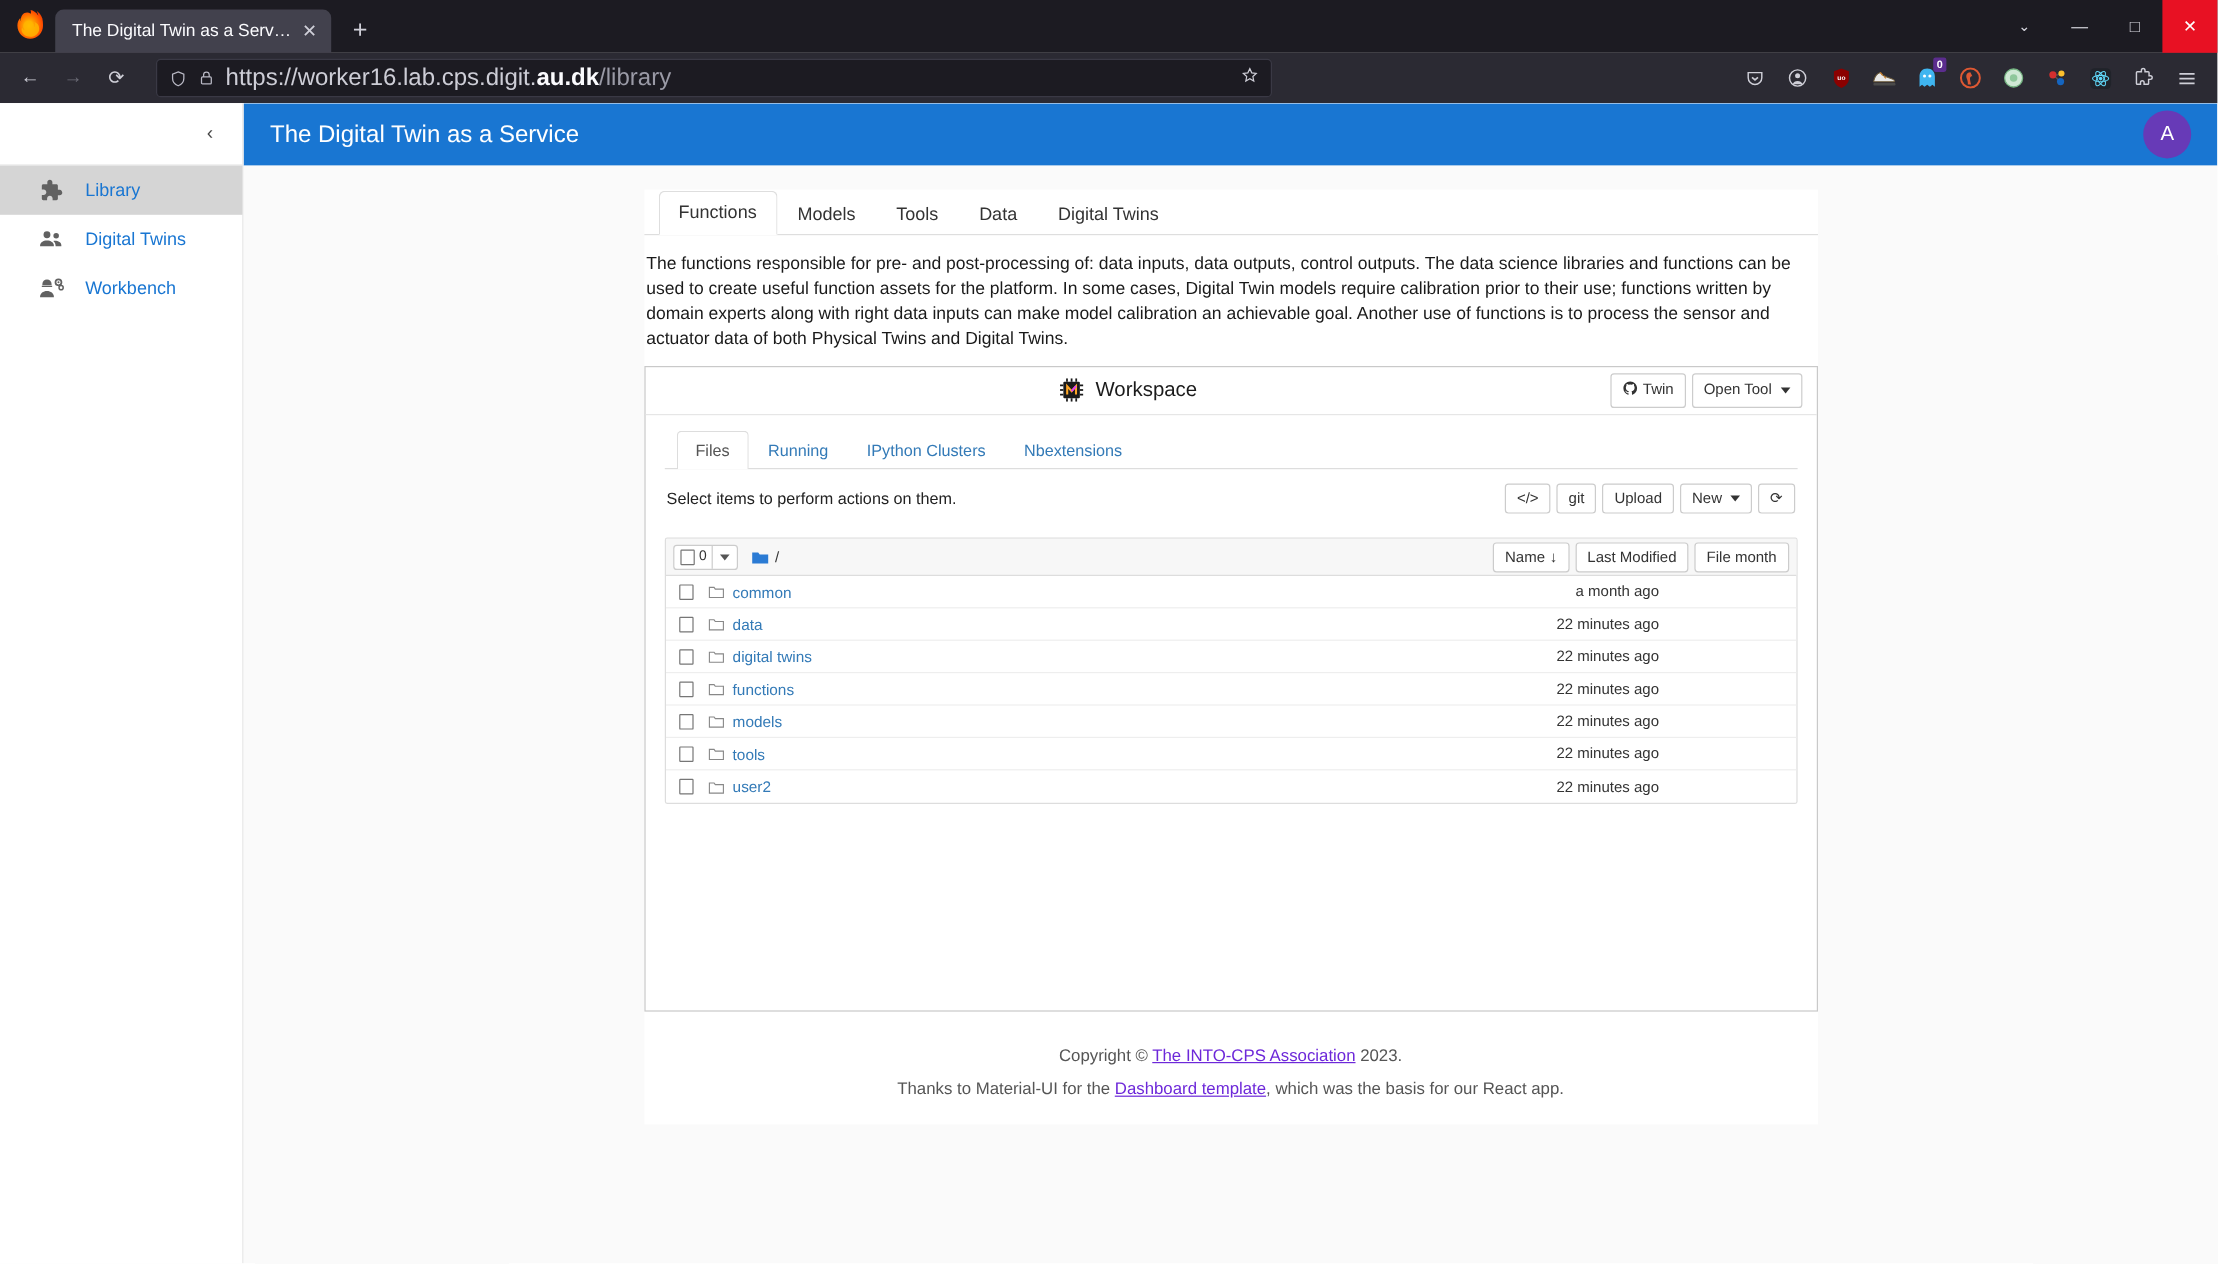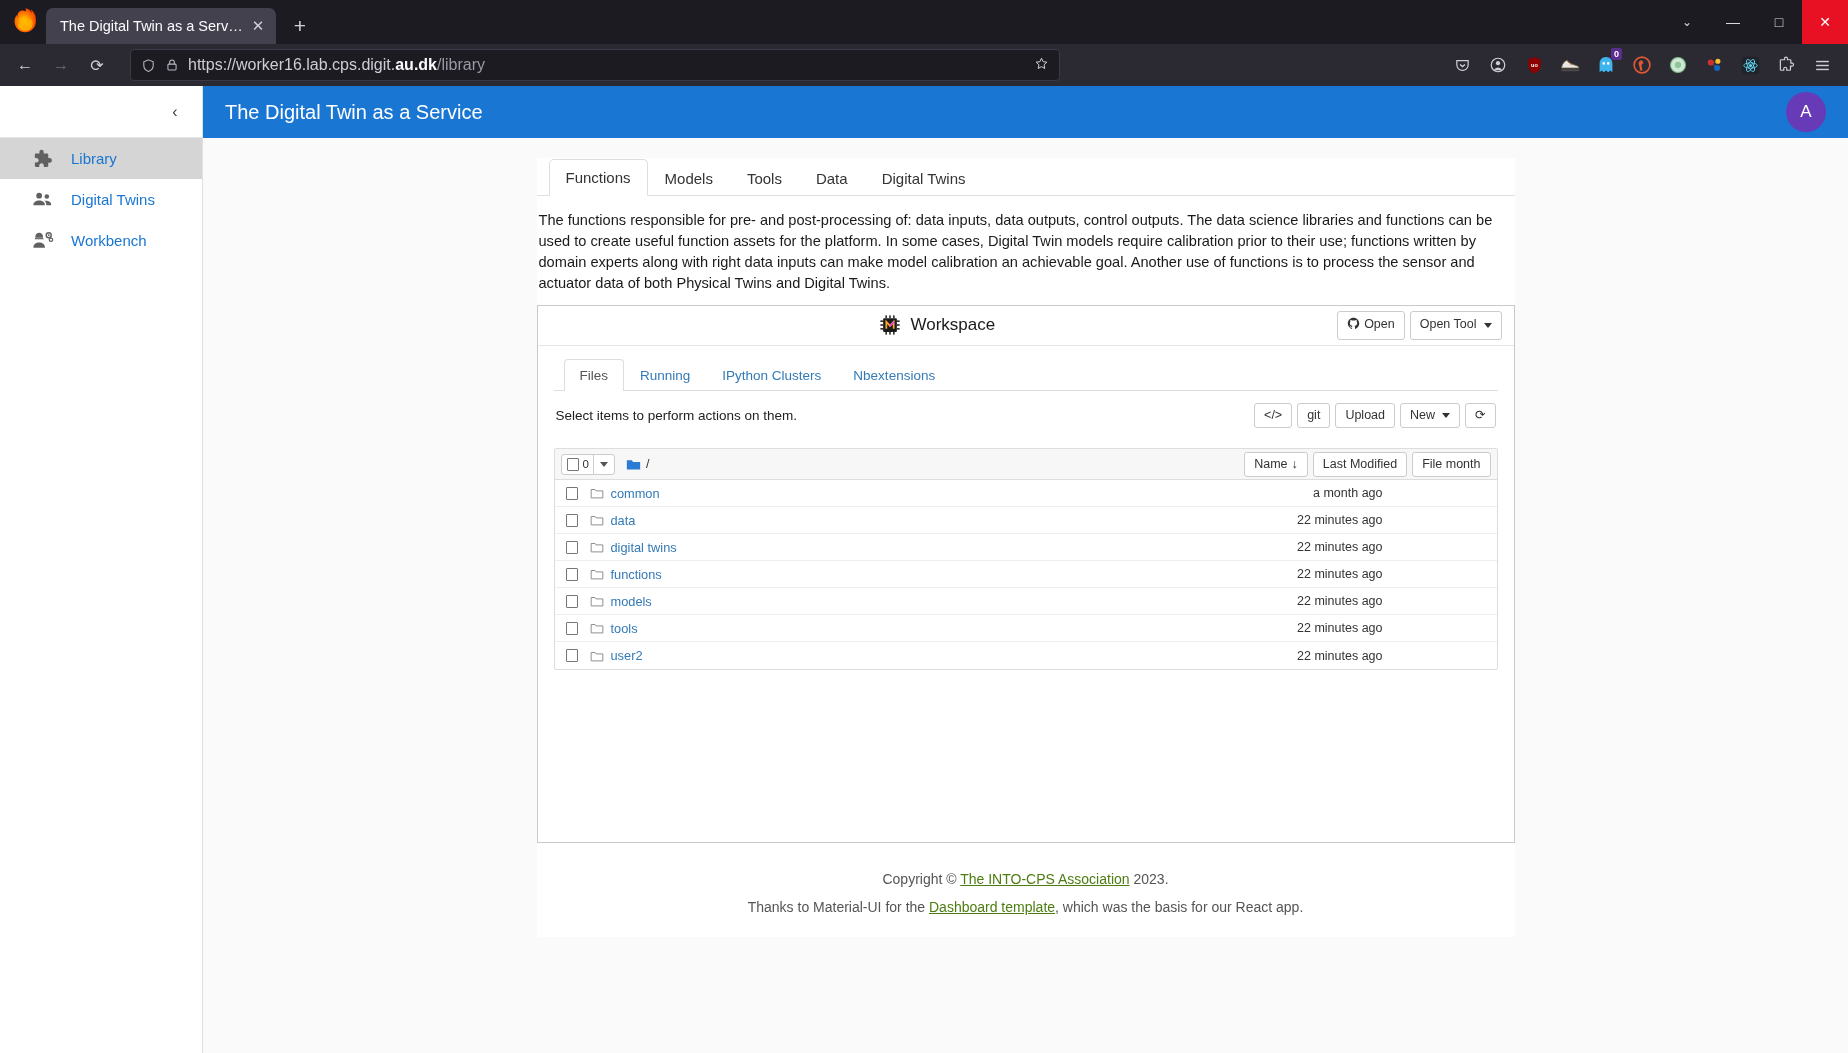--- a/index.html
+++ b/index.html
@@ -54,21 +54,21 @@
     width: 34px; height: 32px; display: flex; align-items: center; justify-content: center;
     color: #cfcfd8; margin-right: 2px;
   }
   .navbtn.disabled { color: #6d6d78; }
   .urlbar {
     flex: 1; height: 32px; background: #1c1b22; border: 1px solid #3a3945;
     border-radius: 4px; display: flex; align-items: center; padding: 0 10px;
     margin: 0 10px 0 14px; max-width: 930px;
   }
   .urlbar .ico { color: #b8b8c4; margin-right: 9px; display: flex; align-items: center; }
-  .url-text { font-size: 16px; color: #9a9aa6; white-space: nowrap; flex: 1; }
+  .url-text { font-size: 20px; color: #9a9aa6; white-space: nowrap; flex: 1; }
   .url-text b { color: #fbfbfe; font-weight: 700; }
   .url-text .dom { color: #cdcdd6; }
   .star { color: #cfcfd8; margin-left: 6px; }
   .ext-row { display: flex; align-items: center; margin-left: auto; }
   .ext {
     width: 30px; height: 30px; display: flex; align-items: center; justify-content: center;
     margin: 0 3px; position: relative;
   }
   .ext-badge {
     position: absolute; top: -2px; right: -1px; background: #5b2d8e; color: #fff;
@@ -175,21 +175,21 @@
   .frow { height: 27px; display: flex; align-items: center; padding: 0 6px;
     border-bottom: 1px solid #eeeeee; }
   .frow:last-child { border-bottom: none; }
   .frow .cb { width: 22px; display: flex; align-items: center; padding-left: 5px; }
   .frow .folder { display: flex; align-items: center; color: #777; margin: 0 7px 0 7px; }
   .frow .fname { font-size: 12.8px; color: #337ab7; }
   .frow .fmod { margin-left: auto; font-size: 12.5px; color: #333; padding-right: 108px; }
 
   .footer { text-align: center; padding: 28px 0 10px; }
   .footer p { font-size: 14px; color: #555; margin-bottom: 12px; }
-  .footer a { color: #4d7c0f; text-decoration: underline; margin-top: 16px; }
+  .footer a { color: #6d28d9; text-decoration: underline; margin-top: 16px; }
 </style>
 </head>
 <body>
 
 <div class="browser">
 
   <div class="tabstrip">
     <div class="ff-logo">
       <svg width="30" height="30" viewBox="0 0 32 32">
         <defs>
@@ -410,21 +410,21 @@
                 </span>
                 <span class="jhead-title">Workspace</span>
               </div>
               <div class="jhead-btns">
                 <div class="btn">
                   <span>
                     <svg width="13" height="13" viewBox="0 0 24 24" fill="#333">
                       <path d="M12 1.5C6.2 1.5 1.5 6.2 1.5 12c0 4.6 3 8.6 7.2 10 .5.1.7-.2.7-.5v-1.9c-2.9.6-3.6-1.3-3.6-1.3-.5-1.2-1.2-1.6-1.2-1.6-1-.7 0-.7 0-.7 1.1.1 1.6 1.1 1.6 1.1 1 1.7 2.6 1.2 3.2.9.1-.7.4-1.2.7-1.5-2.3-.3-4.8-1.2-4.8-5.2 0-1.2.4-2.1 1.1-2.9-.1-.3-.5-1.4.1-2.9 0 0 .9-.3 2.9 1.1a10 10 0 0 1 5.3 0c2-1.4 2.9-1.1 2.9-1.1.6 1.5.2 2.6.1 2.9.7.8 1.1 1.7 1.1 2.9 0 4-2.5 4.9-4.8 5.2.4.3.7 1 .7 2v3c0 .3.2.6.7.5 4.2-1.4 7.2-5.4 7.2-10 0-5.8-4.7-10.5-10.5-10.5z"></path>
                     </svg>
                   </span>
-                  <span>Open</span>
+                  <span>Twin</span>
                 </div>
                 <div class="btn">
                   <span>Open Tool</span>
                   <span class="caret"></span>
                 </div>
               </div>
             </div>
 
             <div class="jbody">
               <div class="jtabs">

